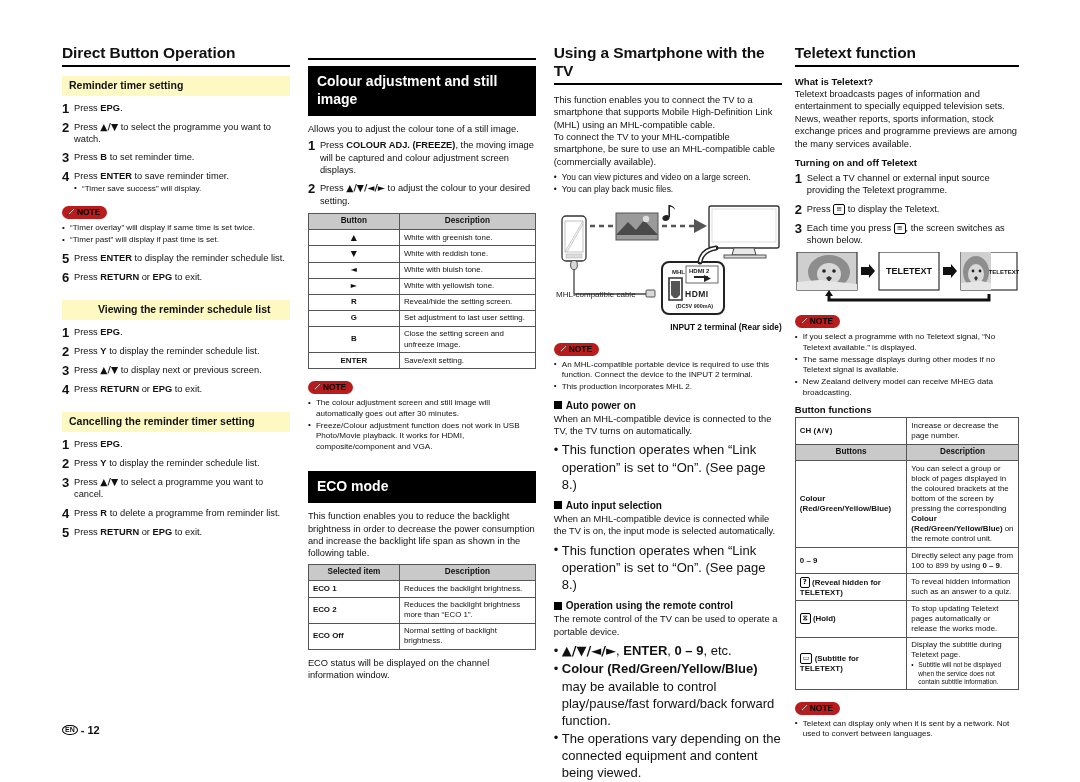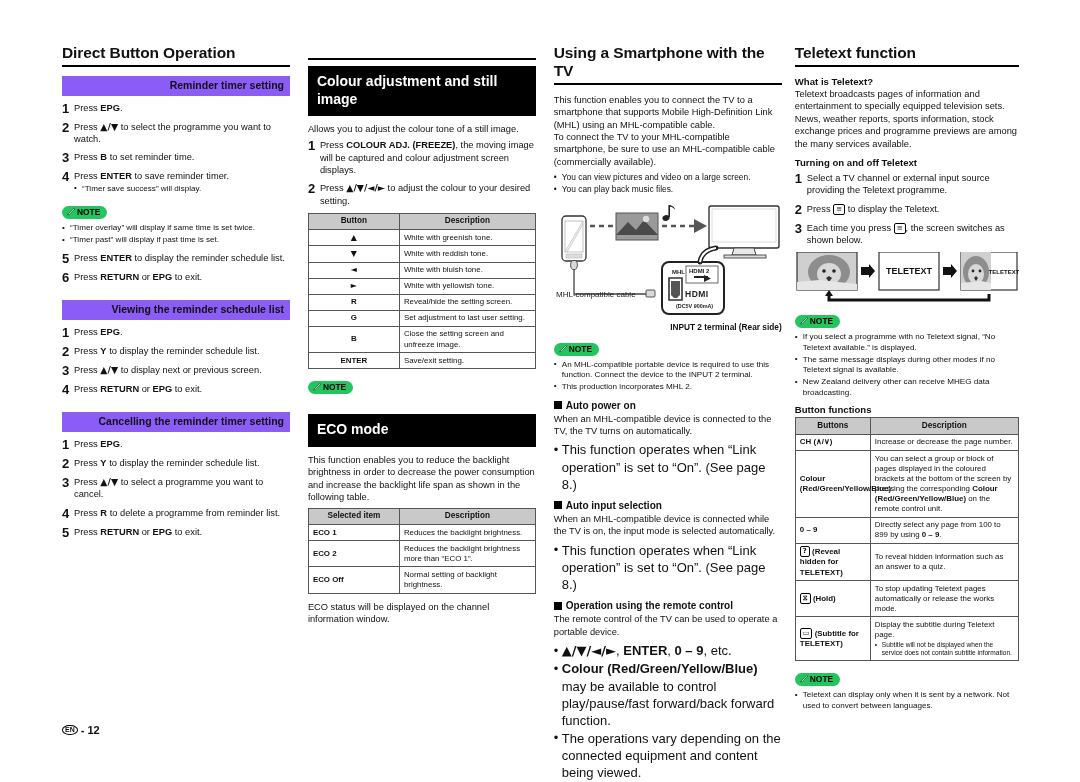--- a/index.html
+++ b/index.html
@@ -46,27 +46,26 @@
     font-weight: bold;
     margin: 0 0 3px 0;
     line-height: 1.15;
     letter-spacing: -0.1px;
   }
   .title-rule {
     border-bottom: 2.4px solid #000;
     margin-bottom: 9px;
   }
   .gray-head {
-    background: #8b5cf6;
+    background: #fef9c3;
     font-size: 10.5px;
     font-weight: bold;
     padding: 3.5px 6px 3.5px 7px;
     margin: 0 0 6px 0;
     line-height: 1.25;
-    text-align: right;
   }
   .black-head {
     background: #000;
     color: #fff;
     font-size: 14px;
     font-weight: bold;
     padding: 7px 9px 8px 9px;
     line-height: 1.25;
     margin: 0 0 7px 0;
   }
@@ -124,21 +123,21 @@
     position: absolute;
     left: 0;
     top: -0.5px;
   }
   ul.bl.sm li { font-size: 13px; }
   ul.bl.md li { font-size: 8.4px; }
 
   
   .note-badge {
     display: inline-block;
-    background: #22c55e;
+    background: #b91c1c;
     border-radius: 7px;
     padding: 1px 7px 1.5px 5px;
     font-size: 8.4px;
     font-weight: bold;
     color: #000;
     margin: 2px 0 2px 0;
     line-height: 1.25;
   }
   .note-badge .pen {
     display: inline-block;
@@ -426,20 +425,24 @@
             <td class="desc">Save/exit setting.</td>
           </tr>
         </tbody>
           </table>
 
         <div class="note-badge">
           <svg class="pen" viewBox="0 0 12 10">
             <path d="M1 9 L3 8.2 L10.5 1.3 L9.3 0.3 L1.8 7.2 Z" fill="#fff" stroke="#000" stroke-width="0.7"></path>
           </svg><span>NOTE</span>
         </div>
+        <ul class="bl">
+          <li>The colour adjustment screen and still image will automatically goes out after 30 minutes.</li>
+          <li>Freeze/Colour adjustment function does not work in USB Photo/Movie playback. It works for HDMI, composite/component and VGA.</li>
+        </ul>
 
         <div class="black-head" style="margin-top:18px;">ECO mode</div>
         <p class="body tight">This function enables you to reduce the backlight brightness in order to decrease the power consumption and increase the backlight life span as shown in the following table.</p>
 
         <table class="t outer">
           <tbody>
               <tr>
             <th class="tbl-btn-col">Selected item</th>
             <th>Description</th>
           </tr>
@@ -620,34 +623,34 @@
         </div>
 
         <div class="note-badge">
           <svg class="pen" viewBox="0 0 12 10">
             <path d="M1 9 L3 8.2 L10.5 1.3 L9.3 0.3 L1.8 7.2 Z" fill="#fff" stroke="#000" stroke-width="0.7"></path>
           </svg><span>NOTE</span>
         </div>
         <ul class="bl">
           <li>If you select a programme with no Teletext signal, “No Teletext available.” is displayed.</li>
           <li>The same message displays during other modes if no Teletext signal is available.</li>
-          <li>New Zealand delivery other can receive MHEG data broadcasting.</li>
+          <li>New Zealand delivery model can receive MHEG data broadcasting.</li>
         </ul>
 
         <div class="sub-bold" style="margin-top:4px;">Button functions</div>
 
         <table class="t outer" style="width:224px;">
           <tbody>
               <tr>
+            <td class="keyleft">CH (∧/∨)</td>
+            <td class="desc">Increase or decrease the page number.</td>
+          </tr>
+          <tr>
             <th class="tbl-btn-col-w">Buttons</th>
             <th>Description</th>
-          </tr>
-          <tr>
-            <td class="keyleft">CH (∧/∨)</td>
-            <td class="desc">Increase or decrease the page number.</td>
           </tr>
           <tr>
             <td class="keyleft">Colour (Red/Green/Yellow/Blue)</td>
             <td class="desc">You can select a group or block of pages displayed in the coloured brackets at the bottom of the screen by pressing the corresponding <b>Colour (Red/Green/Yellow/Blue)</b> on the remote control unit.</td>
           </tr>
           <tr>
             <td class="keyleft">0 – 9</td>
             <td class="desc">Directly select any page from 100 to 899 by using <b>0 – 9</b>.</td>
           </tr>
           <tr>

